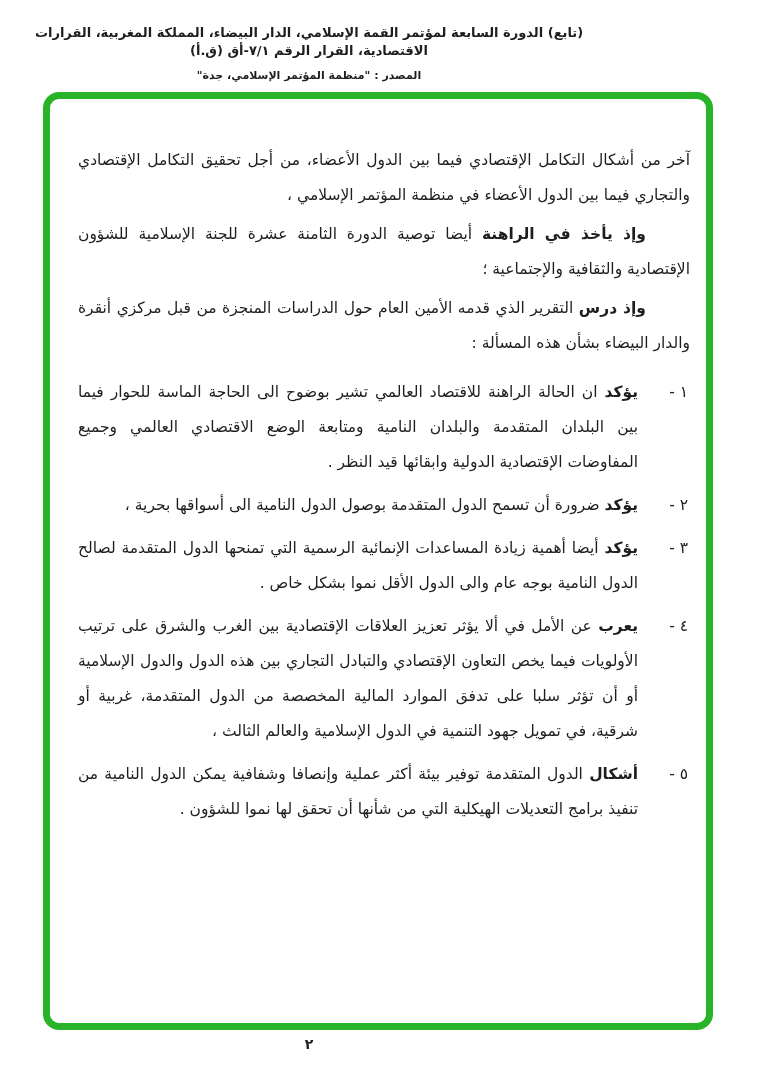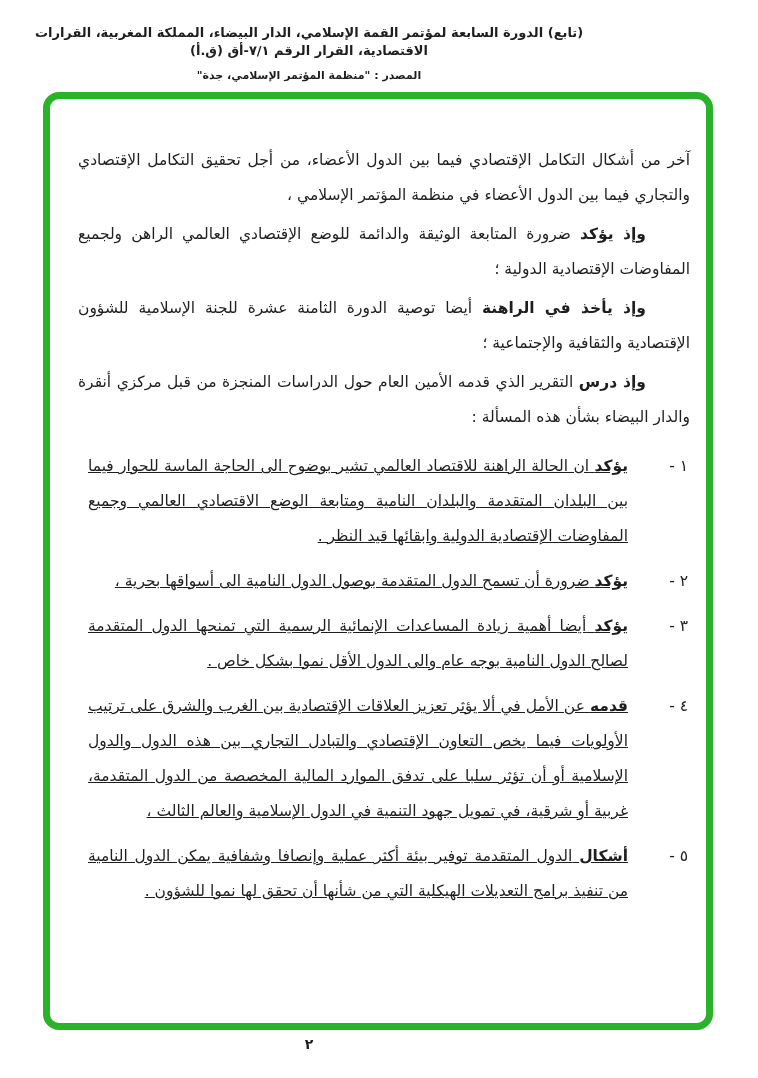--- a/index.html
+++ b/index.html
@@ -57,25 +57,24 @@
   }
   .item-num{
     position:absolute;
     right:2px;top:0;
     direction:rtl;
     font-size:15.5px;
     line-height:35px;
     white-space:nowrap;
   }
   .item-text{
-    margin:10px;
+    margin:0;
     font-size:15.5px;
     line-height:35px;
     text-align:justify;
-    text-decoration:underline;
   }
   .item-text b{font-weight:bold;}
 
   .page-number{
     position:absolute;
     top:1036px;left:0;right:0;
     text-align:center;
     font-size:14px;font-weight:bold;
     direction:rtl;
   }
@@ -88,21 +87,20 @@
   <div class="header">
     <div class="header-line1">(تابع) الدورة السابعة لمؤتمر القمة الإسلامي، الدار البيضاء، المملكة المغربية، القرارات الاقتصادية، القرار الرقم ٧/١-أق (ق.أ)</div>
     <div class="header-line2">المصدر :  "منظمة المؤتمر الإسلامي، جدة"</div>
   </div>
 
   <div class="frame" style="border-color: rgb(41, 179, 41);">
 
     <p class="para"><b></b><span>آخر من أشكال التكامل الإقتصادي فيما بين الدول الأعضاء، من أجل تحقيق التكامل الإقتصادي والتجاري فيما بين الدول الأعضاء في منظمة المؤتمر الإسلامي ،</span></p>
 
 
-    <p class="para indent"><b>وإذ يؤكد</b> <span>ضرورة المتابعة الوثيقة والدائمة للوضع الإقتصادي العالمي الراهن ولجميع المفاوضات الإقتصادية الدولية ؛</span></p>
 
     <p class="para indent"><b>وإذ يأخذ في الراهنة</b> <span>أيضا توصية الدورة الثامنة عشرة للجنة الإسلامية للشؤون الإقتصادية والثقافية والإجتماعية ؛</span></p>
 
     <p class="para indent"><b>وإذ درس</b> <span>التقرير الذي قدمه الأمين العام حول الدراسات المنجزة من قبل مركزي أنقرة والدار البيضاء بشأن هذه المسألة :</span></p>
 
     <div class="items">
 
       <div class="item">
         <span class="item-num">١ -</span>
         <p class="item-text"><b>يؤكد</b> <span>ان الحالة الراهنة للاقتصاد العالمي تشير بوضوح الى الحاجة الماسة للحوار فيما بين البلدان المتقدمة والبلدان النامية ومتابعة الوضع الاقتصادي العالمي وجميع المفاوضات الإقتصادية الدولية وابقائها قيد النظر .</span></p>
@@ -113,21 +111,21 @@
         <p class="item-text"><b>يؤكد</b> <span>ضرورة أن تسمح الدول المتقدمة بوصول الدول النامية الى أسواقها بحرية ،</span></p>
       </div>
 
       <div class="item">
         <span class="item-num">٣ -</span>
         <p class="item-text"><b>يؤكد</b> <span>أيضا أهمية زيادة المساعدات الإنمائية الرسمية التي تمنحها الدول المتقدمة لصالح الدول النامية بوجه عام والى الدول الأقل نموا بشكل خاص .</span></p>
       </div>
 
       <div class="item">
         <span class="item-num">٤ -</span>
-        <p class="item-text"><b>قدمه</b> <span>عن الأمل في ألا يؤثر تعزيز العلاقات الإقتصادية بين الغرب والشرق على ترتيب الأولويات فيما يخص التعاون الإقتصادي والتبادل التجاري بين هذه الدول والدول الإسلامية أو أن تؤثر سلبا على تدفق الموارد المالية المخصصة من الدول المتقدمة، غربية أو شرقية، في تمويل جهود التنمية في الدول الإسلامية والعالم الثالث ،</span></p>
+        <p class="item-text"><b>يعرب</b> <span>عن الأمل في ألا يؤثر تعزيز العلاقات الإقتصادية بين الغرب والشرق على ترتيب الأولويات فيما يخص التعاون الإقتصادي والتبادل التجاري بين هذه الدول والدول الإسلامية أو أن تؤثر سلبا على تدفق الموارد المالية المخصصة من الدول المتقدمة، غربية أو شرقية، في تمويل جهود التنمية في الدول الإسلامية والعالم الثالث ،</span></p>
       </div>
 
       <div class="item">
         <span class="item-num">٥ -</span>
         <p class="item-text"><b>أشكال</b> <span>الدول المتقدمة توفير بيئة أكثر عملية وإنصافا وشفافية يمكن الدول النامية من تنفيذ برامج التعديلات الهيكلية التي من شأنها أن تحقق لها نموا للشؤون .</span></p>
       </div>
 
     </div>
   </div>
 

